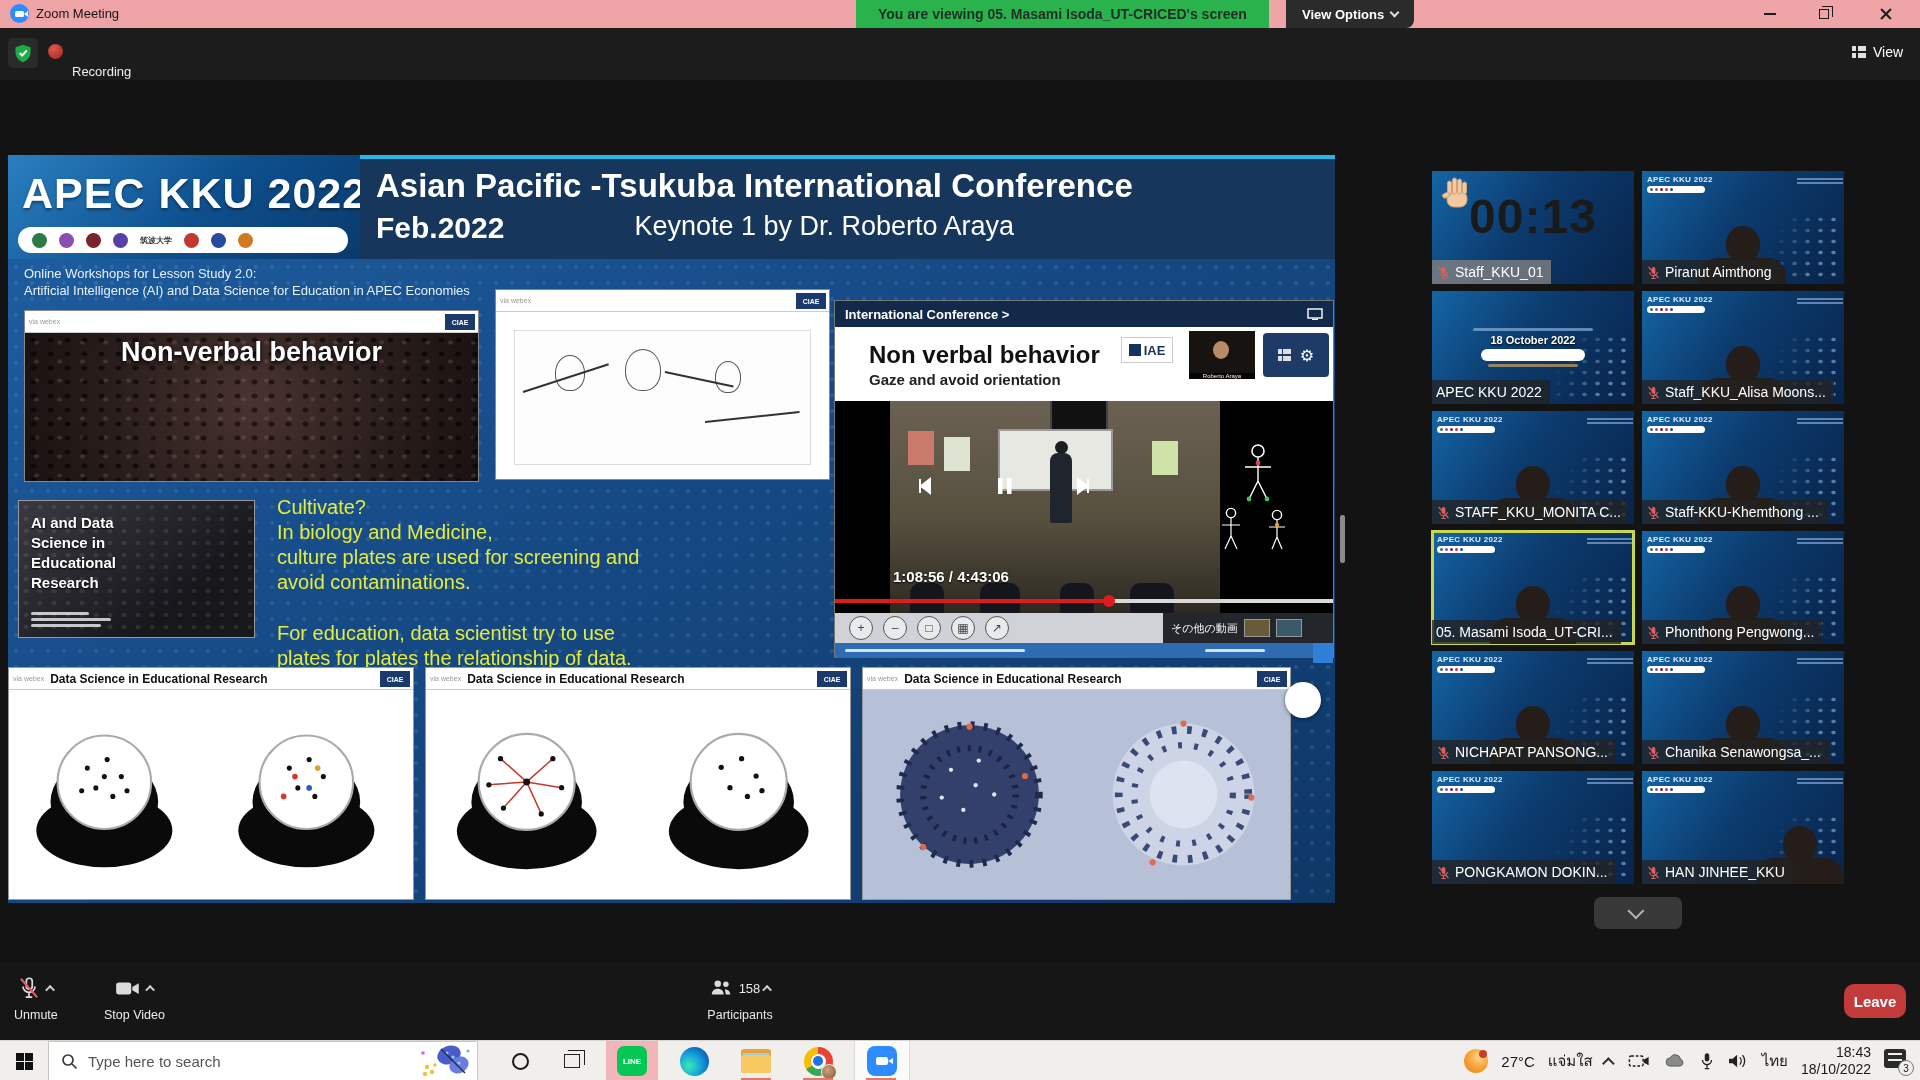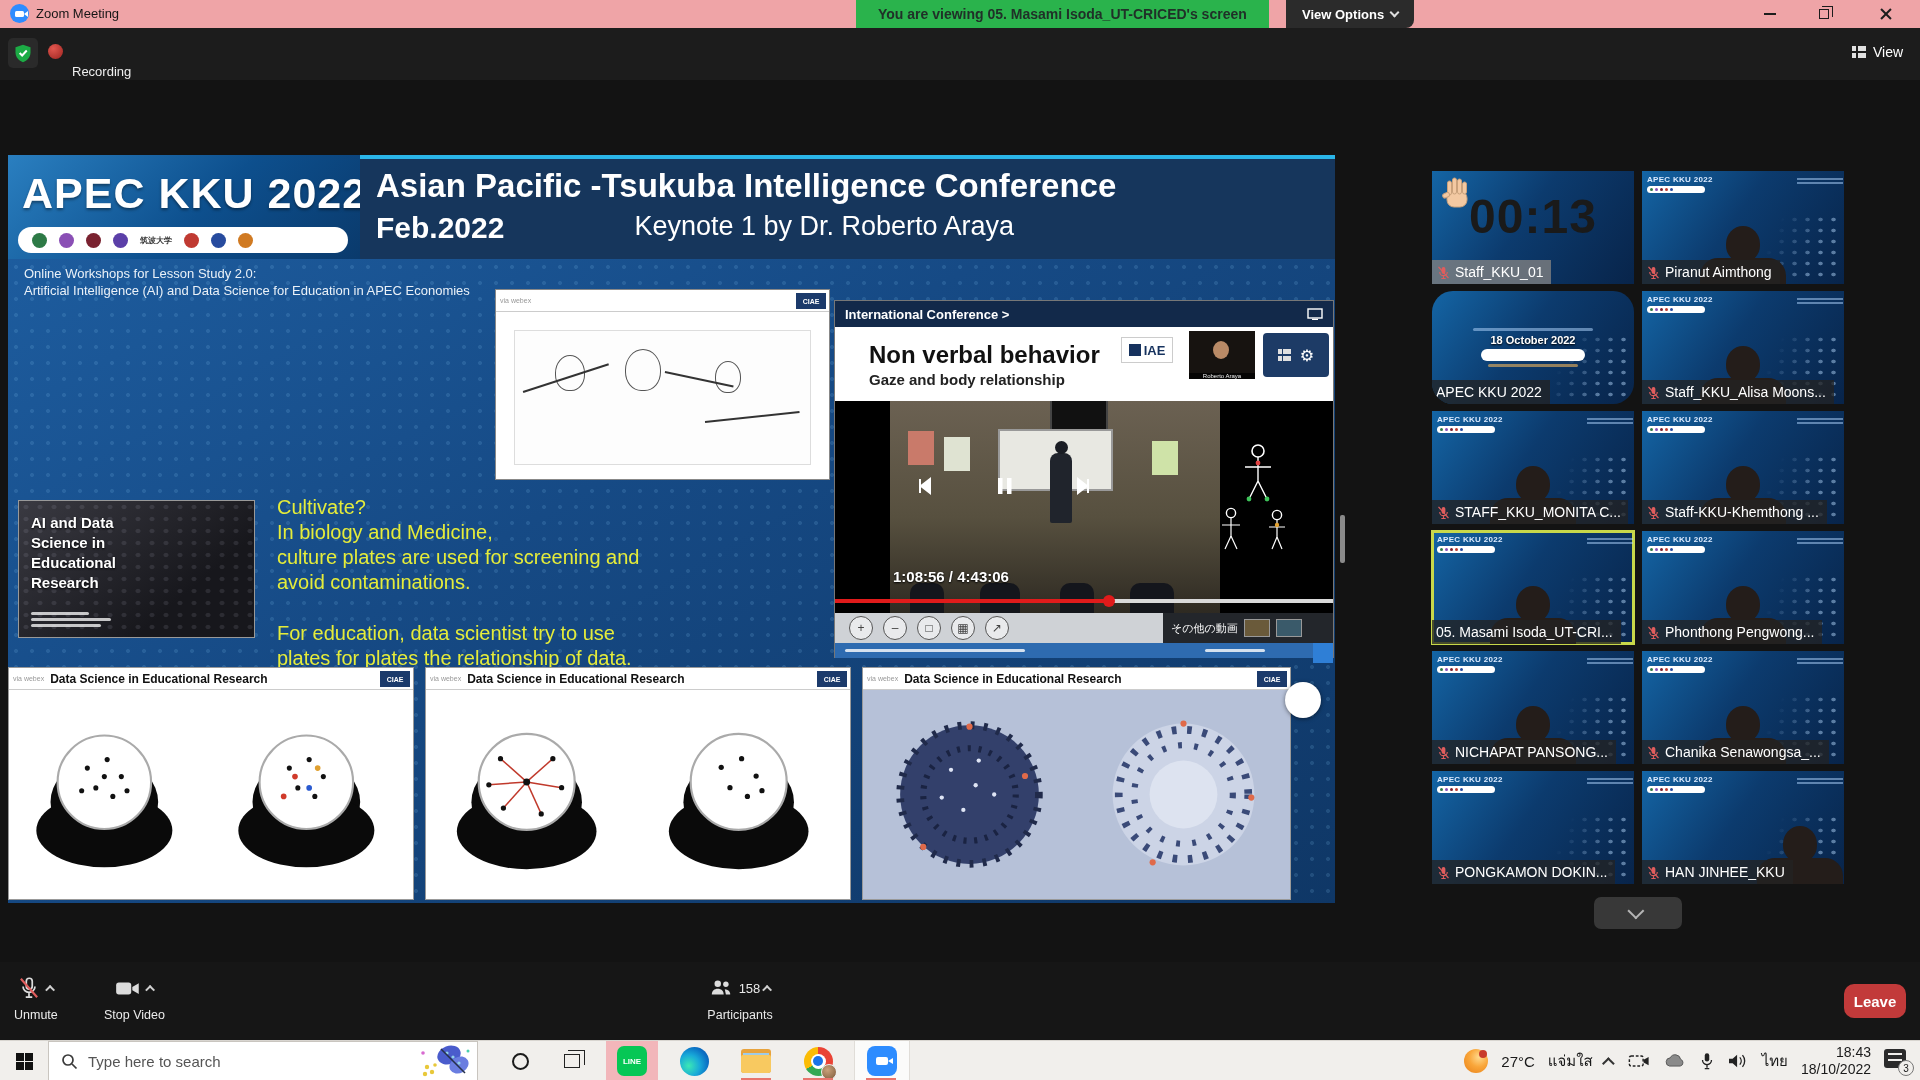--- a/index.html
+++ b/index.html
@@ -192,21 +192,21 @@
   .tile-name { color:#fff; font-size:14px; white-space:nowrap; overflow:hidden; }
   .mic-muted { flex:0 0 auto; }
   .style-timer { background:#fff; }
   .style-timer .name-tag { background:rgba(128,128,128,.8); }
   .timer { display:none; }
   .style-timer .timer { display:block; position:absolute; left:0; right:0; top:18px; text-align:center;
     font-size:48px; font-weight:800; color:#1a1a1a; letter-spacing:1px; font-family:"Liberation Sans","DejaVu Sans",sans-serif; }
   .hand-wrap { display:none; }
   .style-timer .hand-wrap { display:block; position:absolute; left:10px; top:6px; }
   .slide-content { display:none; }
-  .style-slide { background:linear-gradient(135deg,#0e3f74 0%,#0a2a52 55%,#071d3c 100%);border-radius:21px; }
+  .style-slide { background:linear-gradient(135deg,#0e3f74 0%,#0a2a52 55%,#071d3c 100%); }
   .style-slide .slide-content { display:flex; position:absolute; inset:0; flex-direction:column; align-items:center;
     justify-content:center; gap:3px; }
   .s-line { height:3px; background:rgba(170,205,245,.55); border-radius:2px; }
   .s-line.a { width:120px; } .s-line.b { width:90px; background:rgba(240,180,90,.6); }
   .slide-date { font-size:11px; font-weight:bold; color:#fff; text-shadow:0 1px 2px #000; }
   .s-pill { width:104px; height:12px; background:#fff; border-radius:6px; }
 
   #more-participants { position:absolute; left:1594px; top:817px; width:88px; height:32px; background:#383838;
     border-radius:7px; display:flex; align-items:center; justify-content:center; }
   #more-participants .chev { width:12px; height:12px; border-left:2.5px solid #b5b5b5; border-bottom:2.5px solid #b5b5b5;
@@ -341,33 +341,41 @@
             <i style="background:#8a4fb5"></i>
             <i style="background:#7a2230"></i>
           <i style="background:#5b3fa8"></i>
             <span class="t">筑波大学</span>
           <i style="background:#c03a32"></i>
             <i style="background:#274b9e"></i>
             <i style="background:#d07a22"></i>
         </div>
       </div>
       <div id="pres-title-box">
-        <div id="pres-title">Asian Pacific -Tsukuba Intelligence Conference</div>
+        <div id="pres-title">Asian Pacific -Tsukuba International Conference</div>
         <div id="pres-line2">
           <span id="pres-date">Feb.2022</span>
           <span id="pres-keynote">Keynote 1 by Dr. Roberto Araya</span>
         </div>
       </div>
     </div>
 
     <div id="slide-body">
       <div class="dots-layer"></div>
       <div id="pres-subtitle" class="prewrap">Online Workshops for Lesson Study 2.0:
 Artificial Intelligence (AI) and Data Science for Education in APEC Economies</div>
 
+      <div id="thumb1">
+        <div class="webex-head">
+          <span class="webex-label">via webex</span>
+          <span class="ciae-box">CIAE</span>
+        </div>
+        <div class="body"></div>
+        <div id="thumb1-title">Non-verbal behavior</div>
+      </div>
 
       <div id="thumb2">
         <div class="webex-head">
           <span class="webex-label">via webex</span>
           <span class="ciae-box">CIAE</span>
         </div>
         <div class="sketch">
           <div class="head-sk" style="left:40px;top:24px;"></div>
           <div class="head-sk" style="left:110px;top:18px;width:36px;height:42px;"></div>
           <div class="head-sk" style="left:200px;top:30px;width:26px;height:32px;"></div>
@@ -382,21 +390,21 @@
           <span>International Conference &gt;</span>
           <span class="spacer"></span>
           <svg width="16" height="12" viewBox="0 0 16 12">
               <rect x="1" y="1" width="14" height="9" fill="none" stroke="#fff" stroke-width="1.4"></rect>
               <path d="M5 11.5 h6" stroke="#fff" stroke-width="1.4"></path>
             </svg>
         </div>
         <div id="vp-white">
           <div id="vp-texts">
             <div id="vp-title">Non verbal behavior</div>
-            <div id="vp-sub">Gaze and body relationship</div>
+            <div id="vp-sub">Gaze and avoid orientation</div>
           </div>
           <div id="vp-iae">IAE</div>
           <div id="vp-presenter">
             <div class="face"></div>
             <div class="lbl">Roberto Araya</div>
           </div>
           <div id="vp-gearbox">
             <span class="grid-ic">
                 <i></i>
                 <i></i>

